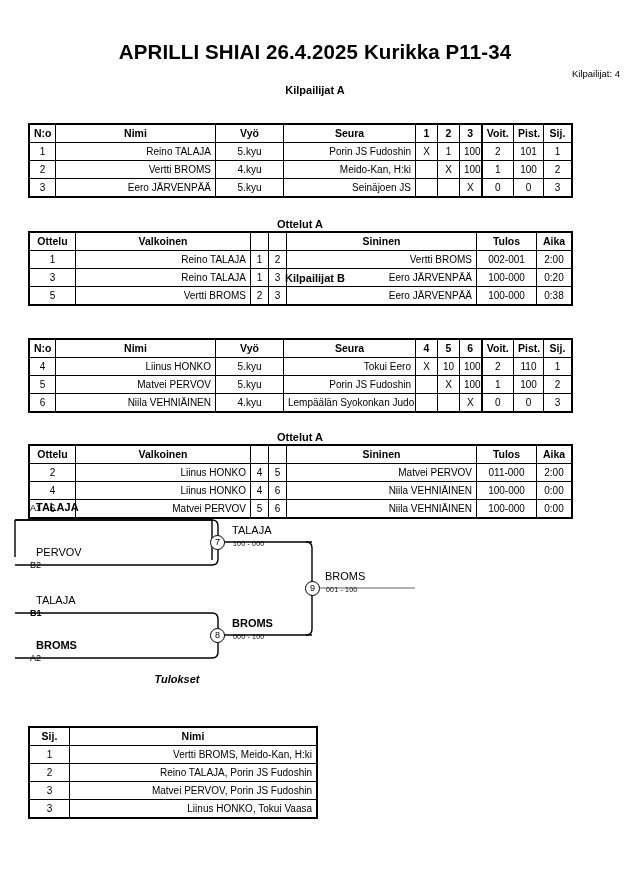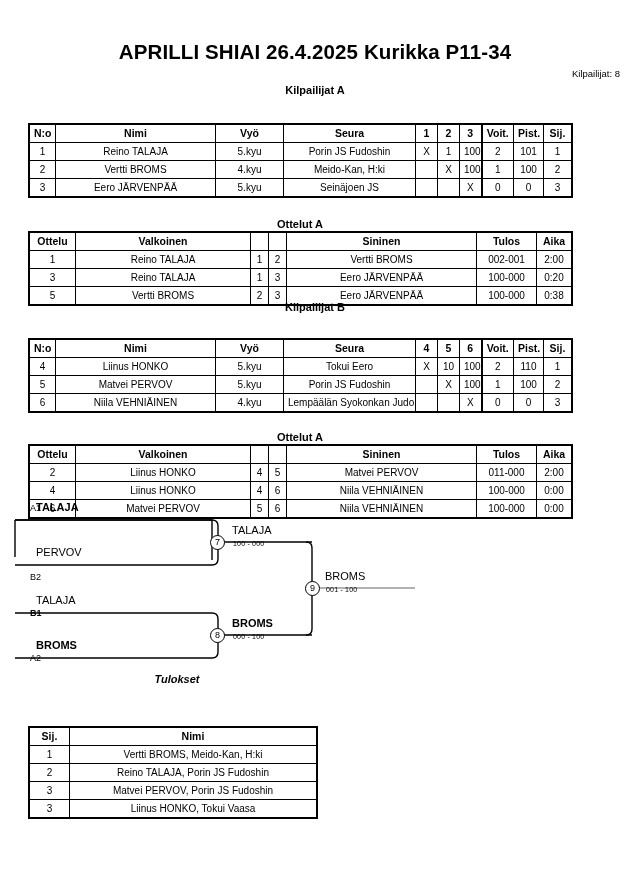--- a/index.html
+++ b/index.html
@@ -56,21 +56,21 @@
   }
   table.grid th {
     font-weight: bold;
     text-align: center;
     font-size: 10.5px;
   }
   
   table.grid { outline: 2px solid #000; outline-offset: -1px; }
 
   .c  { text-align: center; }
-  .l  { text-align: center; }
+  .l  { text-align: right; }
   .b  { font-weight: bold; }
 
   
   .sep-left  { border-left: 2px solid #000 !important; }
 
   
   #bracket {
     position: absolute; left: 0; top: 495px;
     width: 630px; height: 180px;
   }
@@ -100,21 +100,21 @@
     background: #fff;
     font-size: 9px;
     line-height: 13px;
     text-align: center;
   }
 </style>
 </head>
 <body>
 
 <div id="doc-title">APRILLI SHIAI  26.4.2025  Kurikka   P11-34</div>
-<div id="entrants-count">Kilpailijat: 8</div>
+<div id="entrants-count">Kilpailijat: 4</div>
 
 <div class="caption" style="top:84px">Kilpailijat A</div>
 <table class="grid" id="tbl-pool-a" style="left:29px; top:88px; width:542px;">
   <colgroup>
     <col style="width:26px">
       <col style="width:160px">
       <col style="width:68px">
       <col style="width:132px">
     <col style="width:22px">
       <col style="width:22px">
@@ -223,21 +223,21 @@
       <td class="l b">Vertti BROMS</td>
       <td class="c">2</td>
       <td class="c">3</td>
       <td class="l">Eero JÄRVENPÄÄ</td>
       <td class="c">100-000</td>
       <td class="c">0:38</td>
     </tr>
   </tbody>
 </table>
 
-<div class="caption" style="top:301px">Kilpailijat B</div>
+<div class="caption" style="top:272px">Kilpailijat B</div>
 <table class="grid" id="tbl-pool-b" style="left:29px; top:303px; width:542px;">
   <colgroup>
     <col style="width:26px">
       <col style="width:160px">
       <col style="width:68px">
       <col style="width:132px">
     <col style="width:22px">
       <col style="width:22px">
       <col style="width:22px">
     <col style="width:32px">
@@ -369,21 +369,21 @@
     <line x1="218" y1="140" x2="312" y2="140" stroke="#000" stroke-width="1.4"></line>
 
     <path d="M 306 47 Q 312 47 312 53 L 312 134 Q 312 140 306 140" fill="none" stroke="#000" stroke-width="1.4"></path>
     <line x1="312" y1="93" x2="415" y2="93" stroke="#999" stroke-width="1.4"></line>
   </svg>
 
   <div class="bk-name" style="left:36px; top:6px;">TALAJA</div>
   <div class="bk-seed" style="left:30px; top:8px;">A1</div>
 
   <div class="bk-name loser" style="left:36px; top:51px;">PERVOV</div>
-  <div class="bk-seed" style="left:30px; top:65px;margin-top:12px;">B2</div>
+  <div class="bk-seed" style="left:30px; top:65px;">B2</div>
 
   <div class="bk-name loser" style="left:36px; top:99px;">TALAJA</div>
   <div class="bk-seed" style="left:30px; top:113px;font-weight:bold;">B1</div>
 
   <div class="bk-name" style="left:36px; top:144px;">BROMS</div>
   <div class="bk-seed" style="left:30px; top:158px;">A2</div>
 
   <div class="bk-num" style="left:210px; top:40px;">7</div>
   <div class="bk-name loser" style="left:232px; top:29px;">TALAJA</div>
   <div class="bk-score" style="left:233px; top:45px;">100 - 000</div>

